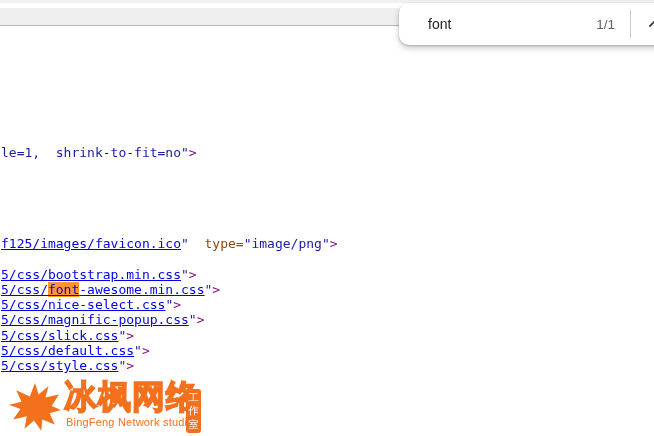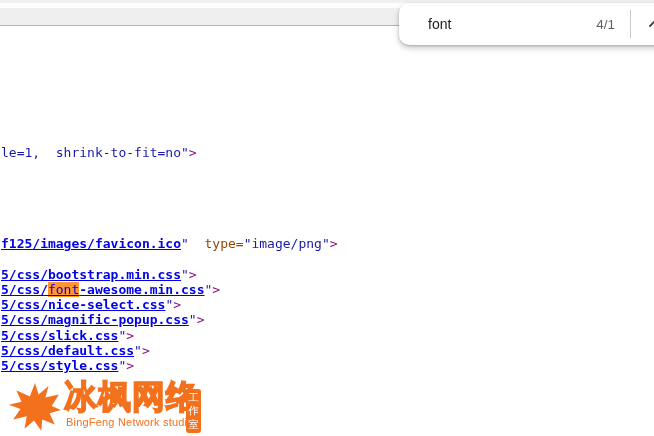--- a/index.html
+++ b/index.html
@@ -17,21 +17,21 @@
   .src{
     position:absolute;left:1px;top:26px;width:653px;
     font-family:"DejaVu Sans Mono","Liberation Mono",monospace;
     font-size:13px;line-height:15.2px;white-space:pre;color:#000;
   }
   .src-row{height:15.2px;}
   .seg-value{color:#1a1aa6;}
   .seg-attr{color:#994500;text-align:right;}
   .seg-tag{color:#881280;}
   .seg-plain{color:#000000;}
-  .seg-link{color:#0000e6;text-decoration:underline;cursor:pointer;font-weight:bold;}
+  .seg-link{color:#0000e6;text-decoration:underline;cursor:pointer;}
   .seg-link-hl{color:#0000e6;text-decoration:underline;background:#ff9632;cursor:pointer;}
   
   .find-bar{
     position:absolute;left:399px;top:3px;width:268px;height:42px;
     background:#ffffff;border-radius:10px;
     box-shadow:0 1px 2px rgba(0,0,0,.18), 0 3px 6px rgba(0,0,0,.22);
     display:flex;align-items:center;padding-left:29px;box-sizing:border-box;
     z-index:5;
   }
   .find-query{font-size:14px;color:#202124;}
@@ -62,21 +62,21 @@
 
 <div class="screen">
 
   <div class="strip-a"></div>
   <div class="toolbar-band"></div>
 
   <pre class="src"><div class="src-row"></div><div class="src-row"></div><div class="src-row"></div><div class="src-row"></div><div class="src-row"></div><div class="src-row"></div><div class="src-row"></div><div class="src-row"><span class="seg-value">le=1,  shrink-to-fit=no"</span><span class="seg-tag">&gt;</span></div><div class="src-row"></div><div class="src-row"></div><div class="src-row"></div><div class="src-row"></div><div class="src-row"></div><div class="src-row"><span class="seg-link">f125/images/favicon.ico</span><span class="seg-value">"</span><span class="seg-plain">  </span><span class="seg-attr">type=</span><span class="seg-value">"image/png"</span><span class="seg-tag">&gt;</span></div><div class="src-row"></div><div class="src-row"><span class="seg-link">5/css/bootstrap.min.css</span><span class="seg-value">"</span><span class="seg-tag">&gt;</span></div><div class="src-row"><span class="seg-link">5/css/</span><span class="seg-link-hl">font</span><span class="seg-link">-awesome.min.css</span><span class="seg-value">"</span><span class="seg-tag">&gt;</span></div><div class="src-row"><span class="seg-link">5/css/nice-select.css</span><span class="seg-value">"</span><span class="seg-tag">&gt;</span></div><div class="src-row"><span class="seg-link">5/css/magnific-popup.css</span><span class="seg-value">"</span><span class="seg-tag">&gt;</span></div><div class="src-row"><span class="seg-link">5/css/slick.css</span><span class="seg-value">"</span><span class="seg-tag">&gt;</span></div><div class="src-row"><span class="seg-link">5/css/default.css</span><span class="seg-value">"</span><span class="seg-tag">&gt;</span></div><div class="src-row"><span class="seg-link">5/css/style.css</span><span class="seg-value">"</span><span class="seg-tag">&gt;</span></div></pre>
 
   <div class="find-bar">
     <span class="find-query">font</span>
-    <span class="find-count">4/1</span>
+    <span class="find-count">1/1</span>
     <span class="find-divider"></span>
     <button class="find-prev">
       <span>
         <svg width="22" height="22" viewBox="0 0 22 22">
           <path d="M5 14 L11 8 L17 14" stroke="#3c4043" stroke-width="1.8" fill="none" stroke-linecap="round" stroke-linejoin="round"></path>
         </svg>
       </span>
     </button>
   </div>
 

